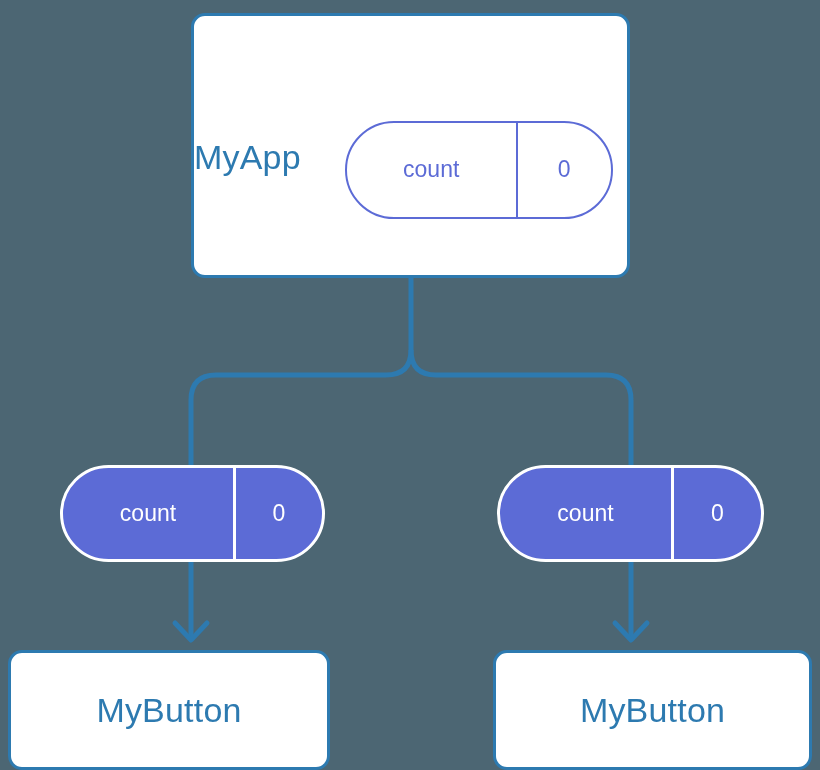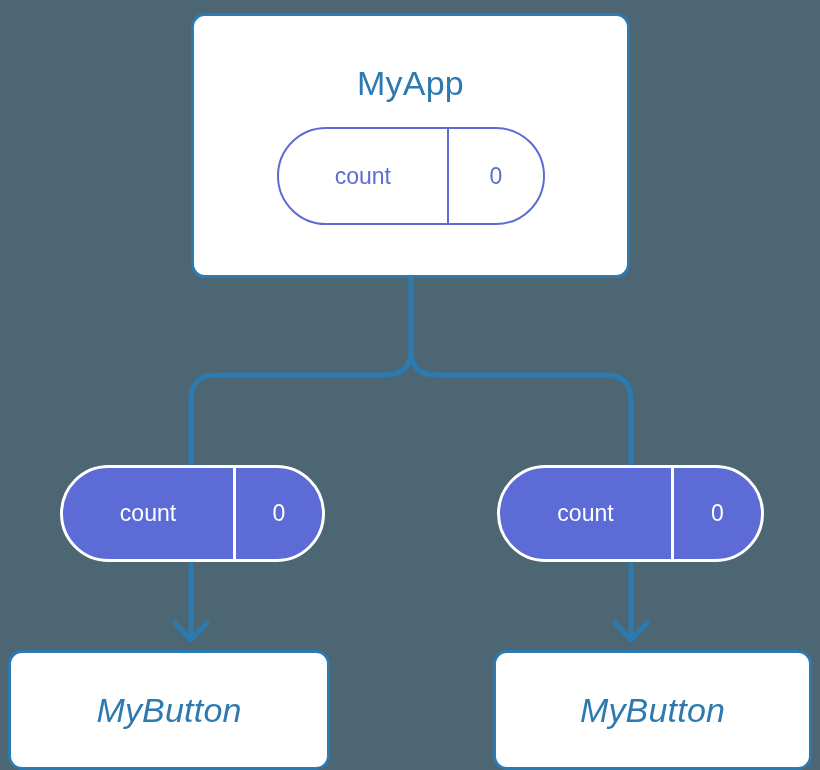--- a/index.html
+++ b/index.html
@@ -45,35 +45,35 @@
     white-space: nowrap;
   }
 
   
   #node-myapp {
     left: 191px;
     top: 13px;
     width: 439px;
     height: 265px;
     display: flex;
-    flex-direction: column;
+    flex-direction: row;
     align-items: center;
     justify-content: flex-start;
     padding-top: 48px;
+    gap: 44px;
   }
   #node-myapp .component-title {
     margin-bottom: 24px;
   }
 
   
   .leaf-box {
     display: flex;
     align-items: center;
     justify-content: center;
-    font-style: italic;
   }
   #node-mybutton-left {
     left: 8px;
     top: 650px;
     width: 322px;
     height: 120px;
   }
   #node-mybutton-right {
     left: 493px;
     top: 650px;

